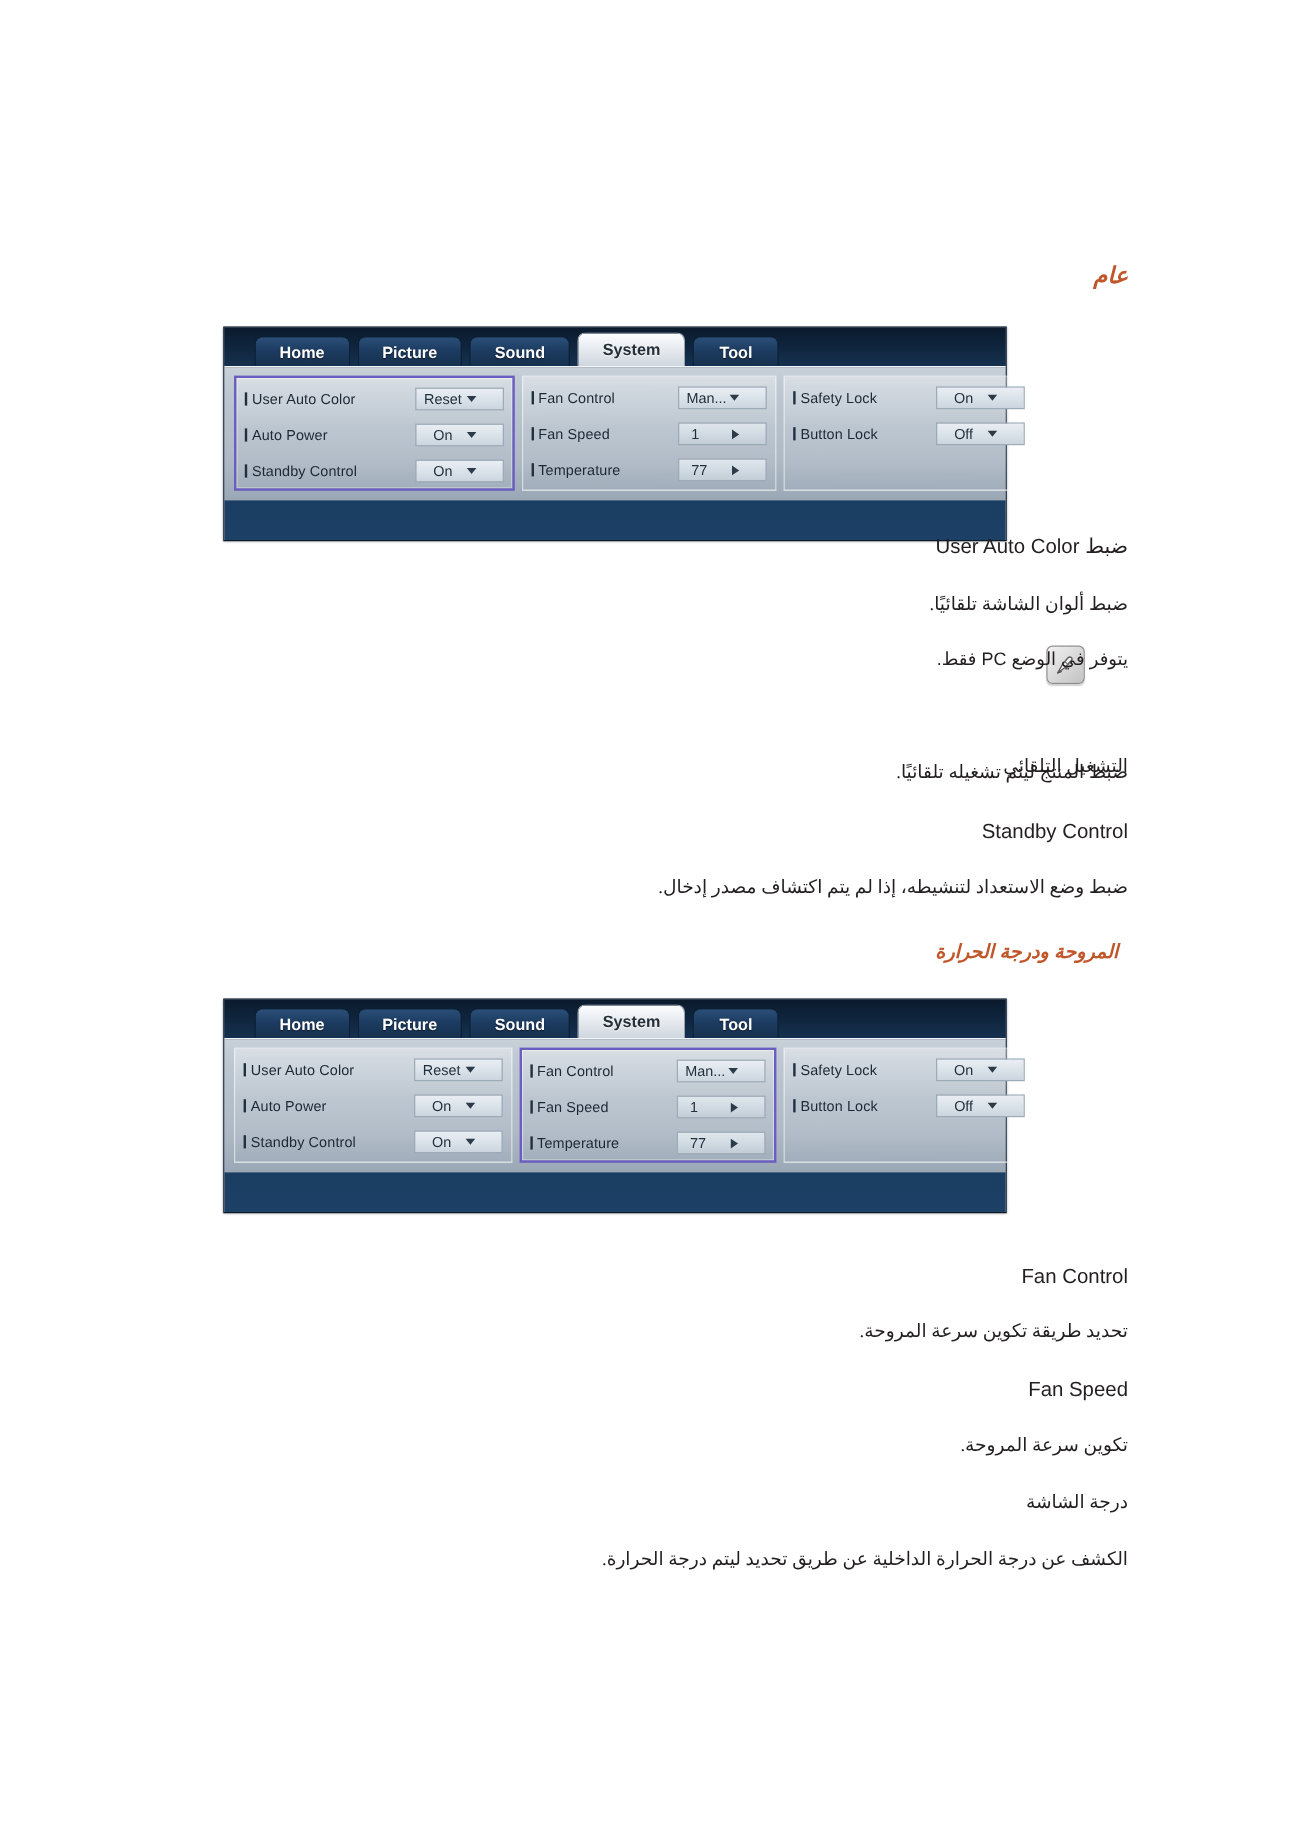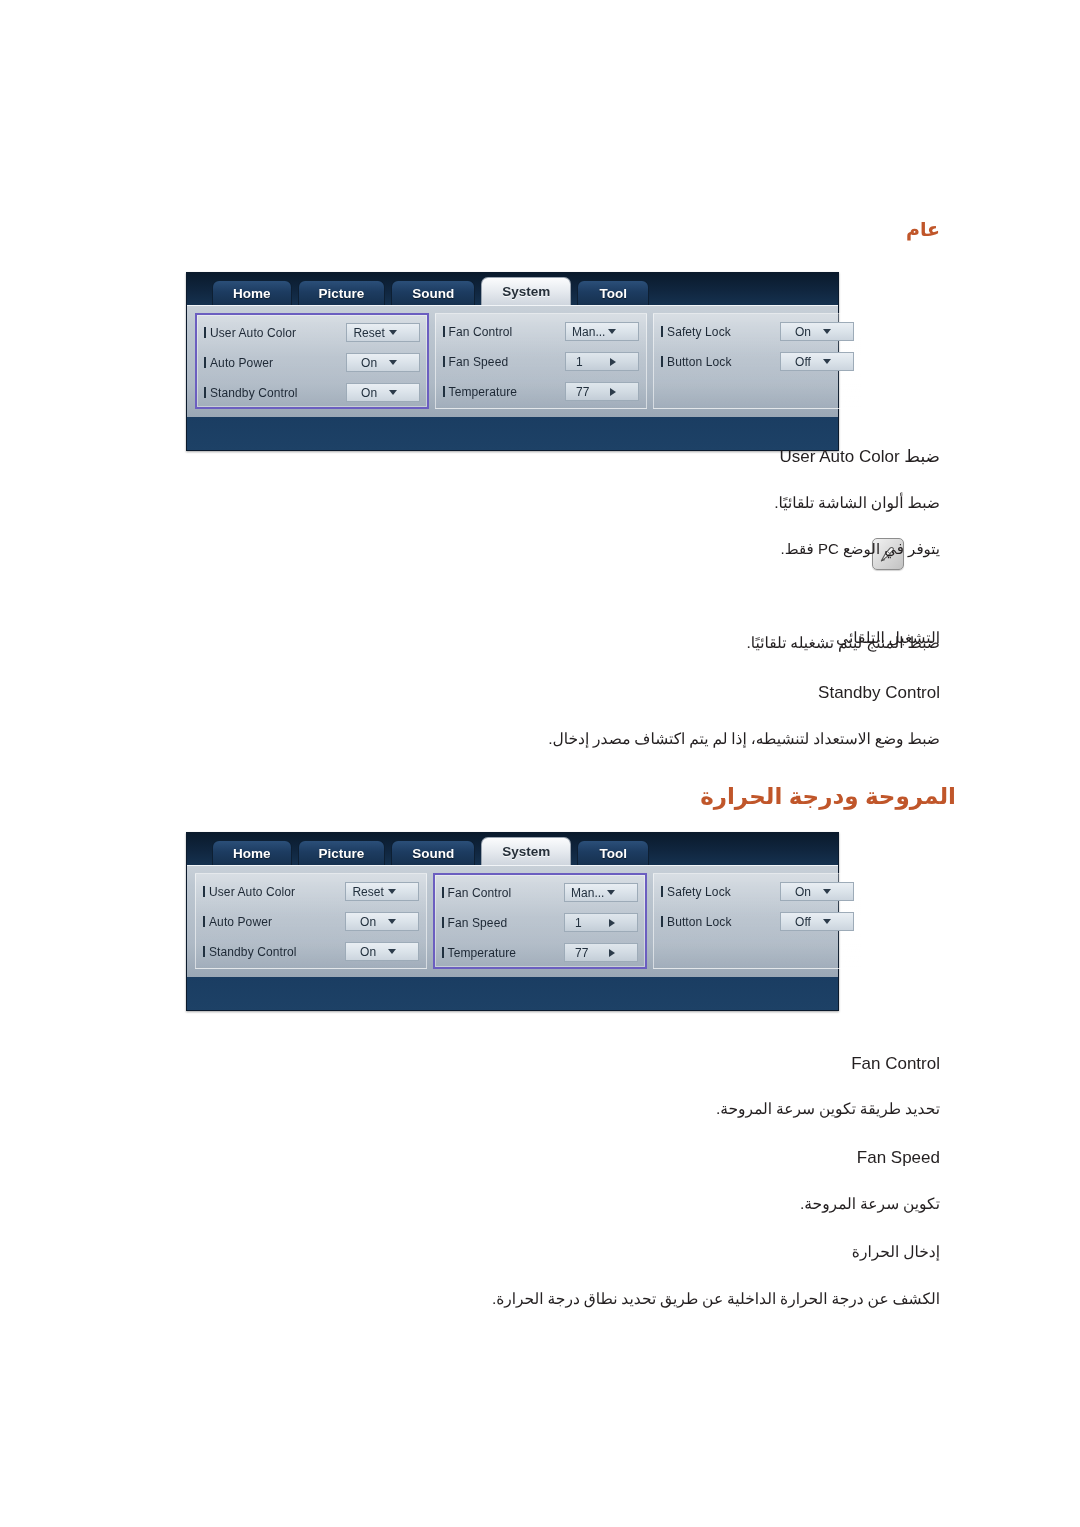--- a/index.html
+++ b/index.html
@@ -25,34 +25,35 @@
     padding: 0 140px;
   }
 
   
   .section-title {
     color: #c0562a;
     font-family: "Liberation Sans", "DejaVu Sans", sans-serif;
     font-weight: bold;
     text-align: right;
     direction: rtl;
+    font-style: italic;
   }
   .section-title.t1 {
     font-size: 19px;
     margin: 0;
     position: absolute;
     top: 218px;
     right: 140px;
   }
   .section-title.t2 {
-    font-size: 23px;
+    font-size: 16px;
     margin: 0;
     position: absolute;
     top: 783px;
-    right: 124px;
+    right: 148px;
   }
 
   
   .osd {
     position: absolute;
     width: 653px;
     height: 179px;
     left: 186px;
     direction: ltr;
     background: linear-gradient(180deg, #0e2138 0%, #133152 35%, #17395e 60%, #1d4166 100%);
@@ -469,17 +470,17 @@
 
 
   <div class="body-line en-head" style="top:1054px;">Fan Control</div>
 
   <div class="body-line ar-serif" style="top:1100px;margin-left:20px;">تحديد طريقة تكوين سرعة المروحة.</div>
 
   <div class="body-line en-head" style="top:1148px;">Fan Speed</div>
 
   <div class="body-line ar-serif" style="top:1195px;">تكوين سرعة المروحة.</div>
 
-  <div class="body-line ar-serif" style="top:1243px;">إدخال الحرارة</div>
-
-  <div class="body-line ar-serif" style="top:1290px;">الكشف عن درجة الحرارة الداخلية عن طريق تحديد نطاق درجة الحرارة.</div>
+  <div class="body-line ar-serif" style="top:1243px;">درجة الشاشة</div>
+
+  <div class="body-line ar-serif" style="top:1290px;">الكشف عن درجة الحرارة الداخلية عن طريق تحديد ليتم درجة الحرارة.</div>
 
 </div>
 
 </body></html>

